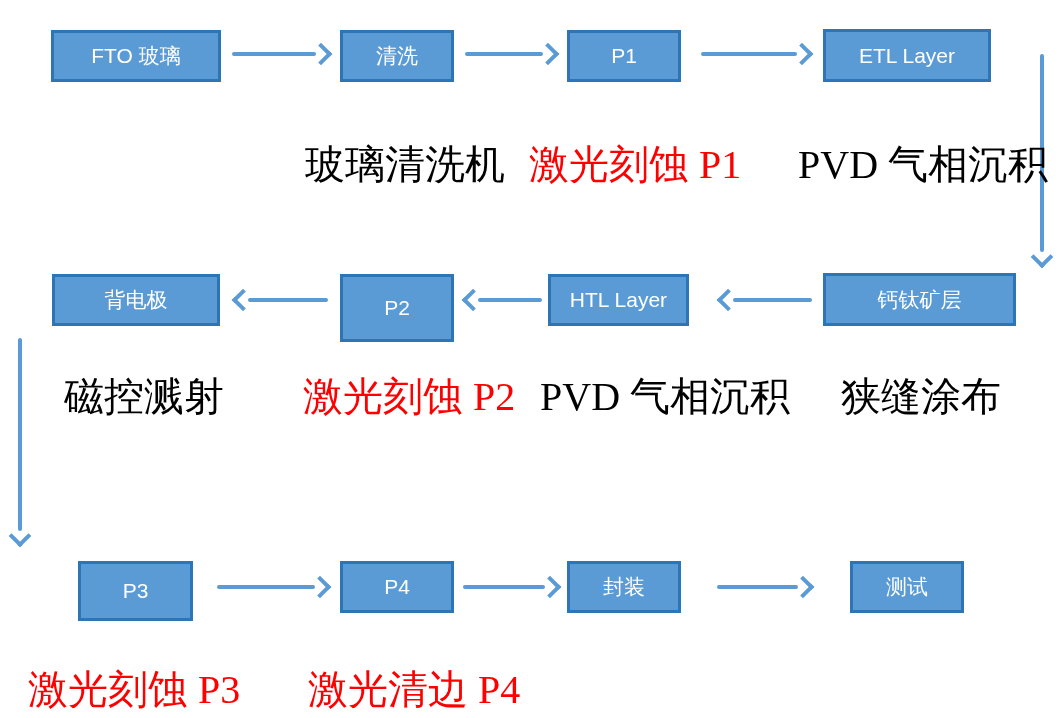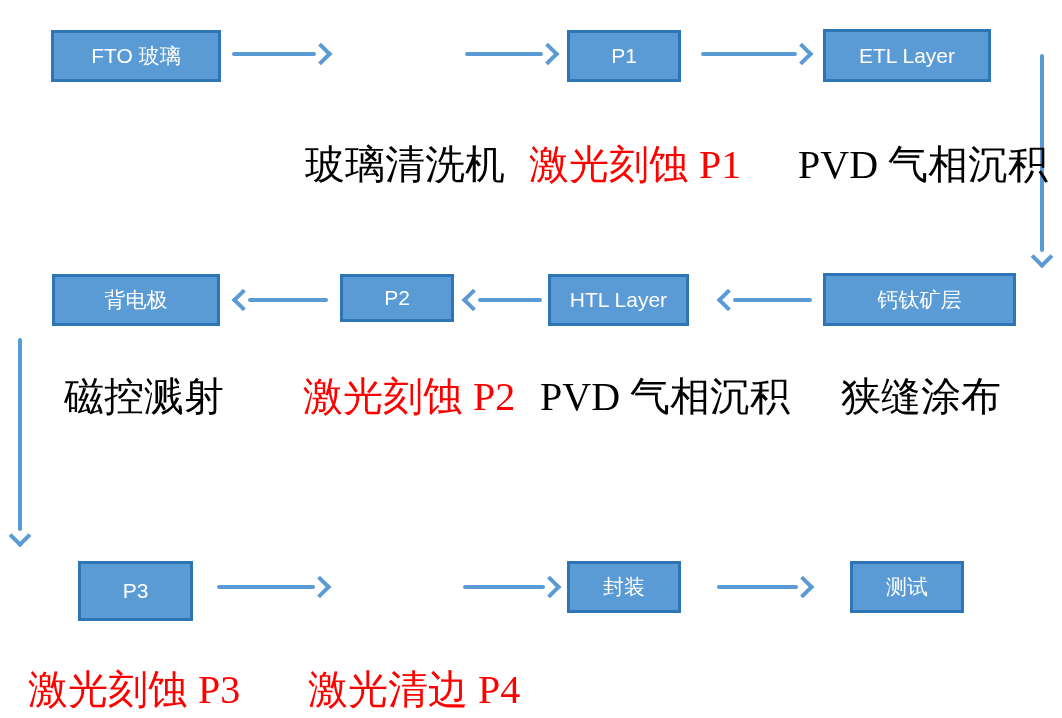--- a/index.html
+++ b/index.html
@@ -78,50 +78,52 @@
     border-bottom:4px solid var(--arrow);
     transform:rotate(45deg);
   }
 </style>
 </head>
 <body>
 
 <div id="canvas">
 
   <div class="node" style="left:51px;top:30px;width:170px;height:52px">FTO 玻璃</div>
+  <div class="node" style="left:340px;top:30px;width:114px;height:52px">清洗</div>
   <div class="node" style="left:567px;top:30px;width:114px;height:52px">P1</div>
   <div class="node" style="left:823px;top:29px;width:168px;height:53px">ETL Layer</div>
 
   <div class="harrow right" style="left:232px;top:52px;width:84px"></div>
   <div class="harrow right" style="left:465px;top:52px;width:78px"></div>
   <div class="harrow right" style="left:701px;top:52px;width:96px"></div>
 
   <div class="varrow down" style="left:1040px;top:54px;height:198px"></div>
 
   <div class="caption black" style="left:305px;top:143px">玻璃清洗机</div>
   <div class="caption red" style="left:529px;top:143px">激光刻蚀 P1</div>
   <div class="caption black" style="left:798px;top:143px">PVD 气相沉积</div>
 
   <div class="node" style="left:52px;top:274px;width:168px;height:52px">背电极</div>
-  <div class="node" style="left:340px;top:274px;width:114px;height:48px">P2</div>
+  <div class="node" style="left:340px;top:274px;width:114px;height:68px">P2</div>
   <div class="node" style="left:548px;top:274px;width:141px;height:52px">HTL Layer</div>
   <div class="node" style="left:823px;top:273px;width:193px;height:53px">钙钛矿层</div>
 
   <div class="harrow left" style="left:733px;top:298px;width:79px"></div>
   <div class="harrow left" style="left:478px;top:298px;width:64px"></div>
   <div class="harrow left" style="left:248px;top:298px;width:80px"></div>
 
   <div class="varrow down" style="left:18px;top:338px;height:193px"></div>
 
   <div class="caption black" style="left:64px;top:375px">磁控溅射</div>
   <div class="caption red" style="left:303px;top:375px">激光刻蚀 P2</div>
   <div class="caption black" style="left:540px;top:375px">PVD 气相沉积</div>
   <div class="caption black" style="left:841px;top:375px">狭缝涂布</div>
 
   <div class="node" style="left:78px;top:561px;width:115px;height:60px">P3</div>
+  <div class="node" style="left:340px;top:561px;width:114px;height:52px">P4</div>
   <div class="node" style="left:567px;top:561px;width:114px;height:52px">封装</div>
   <div class="node" style="left:850px;top:561px;width:114px;height:52px">测试</div>
 
   <div class="harrow right" style="left:217px;top:585px;width:98px"></div>
   <div class="harrow right" style="left:463px;top:585px;width:82px"></div>
   <div class="harrow right" style="left:717px;top:585px;width:81px"></div>
 
   <div class="caption red" style="left:28px;top:668px">激光刻蚀 P3</div>
   <div class="caption red" style="left:308px;top:668px">激光清边 P4</div>
 

